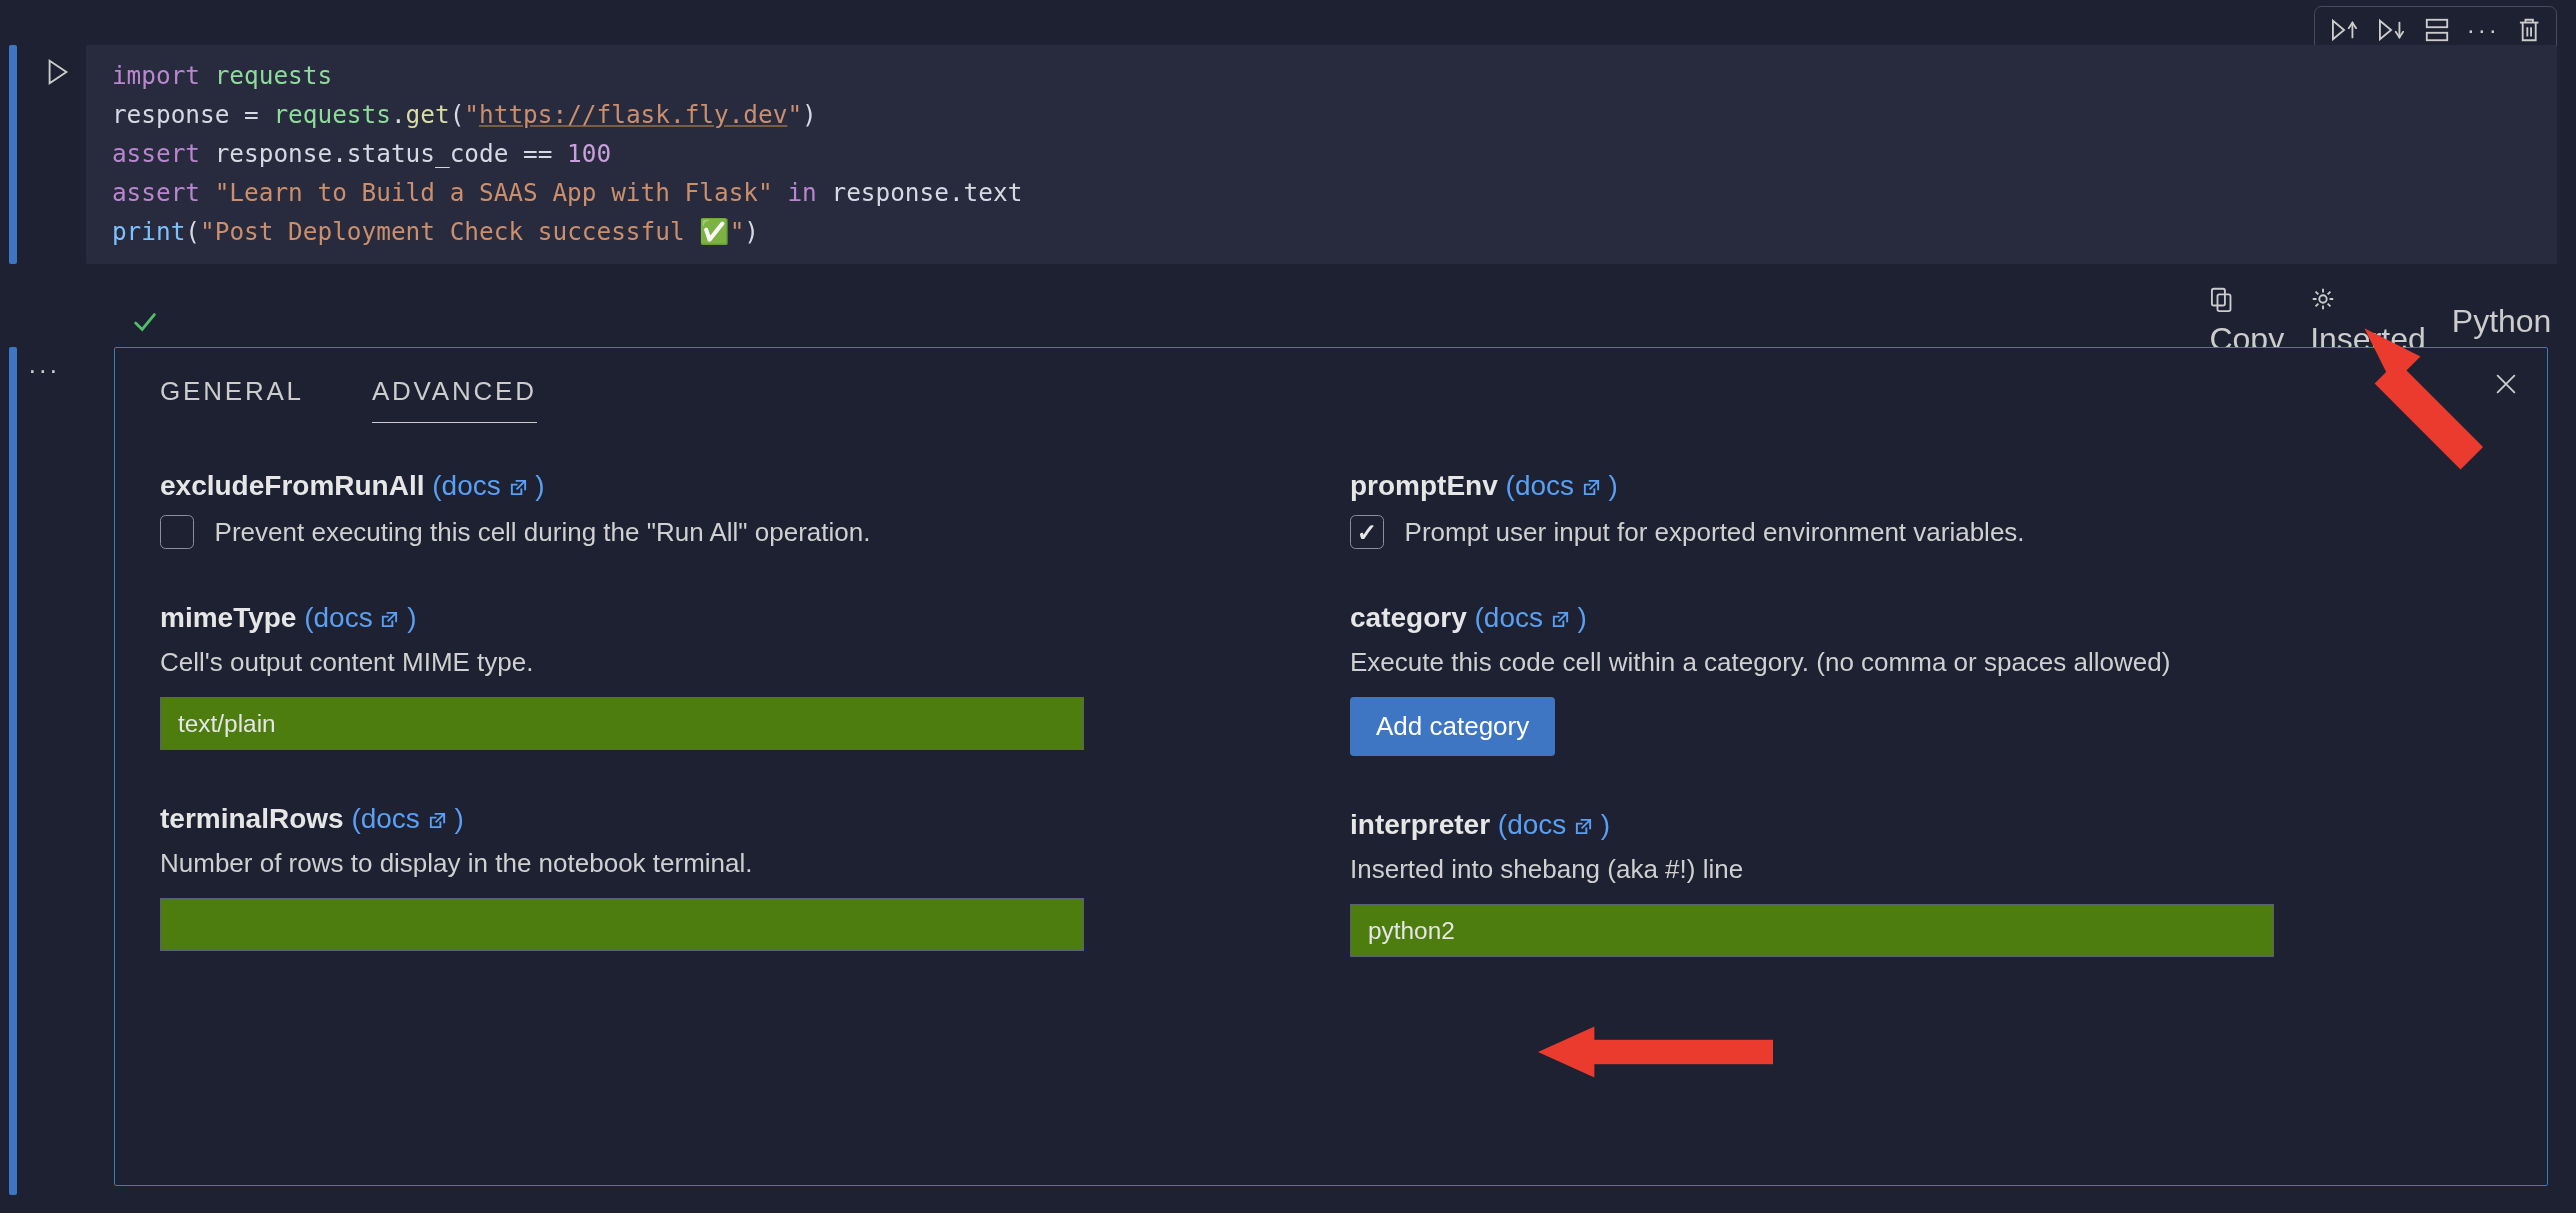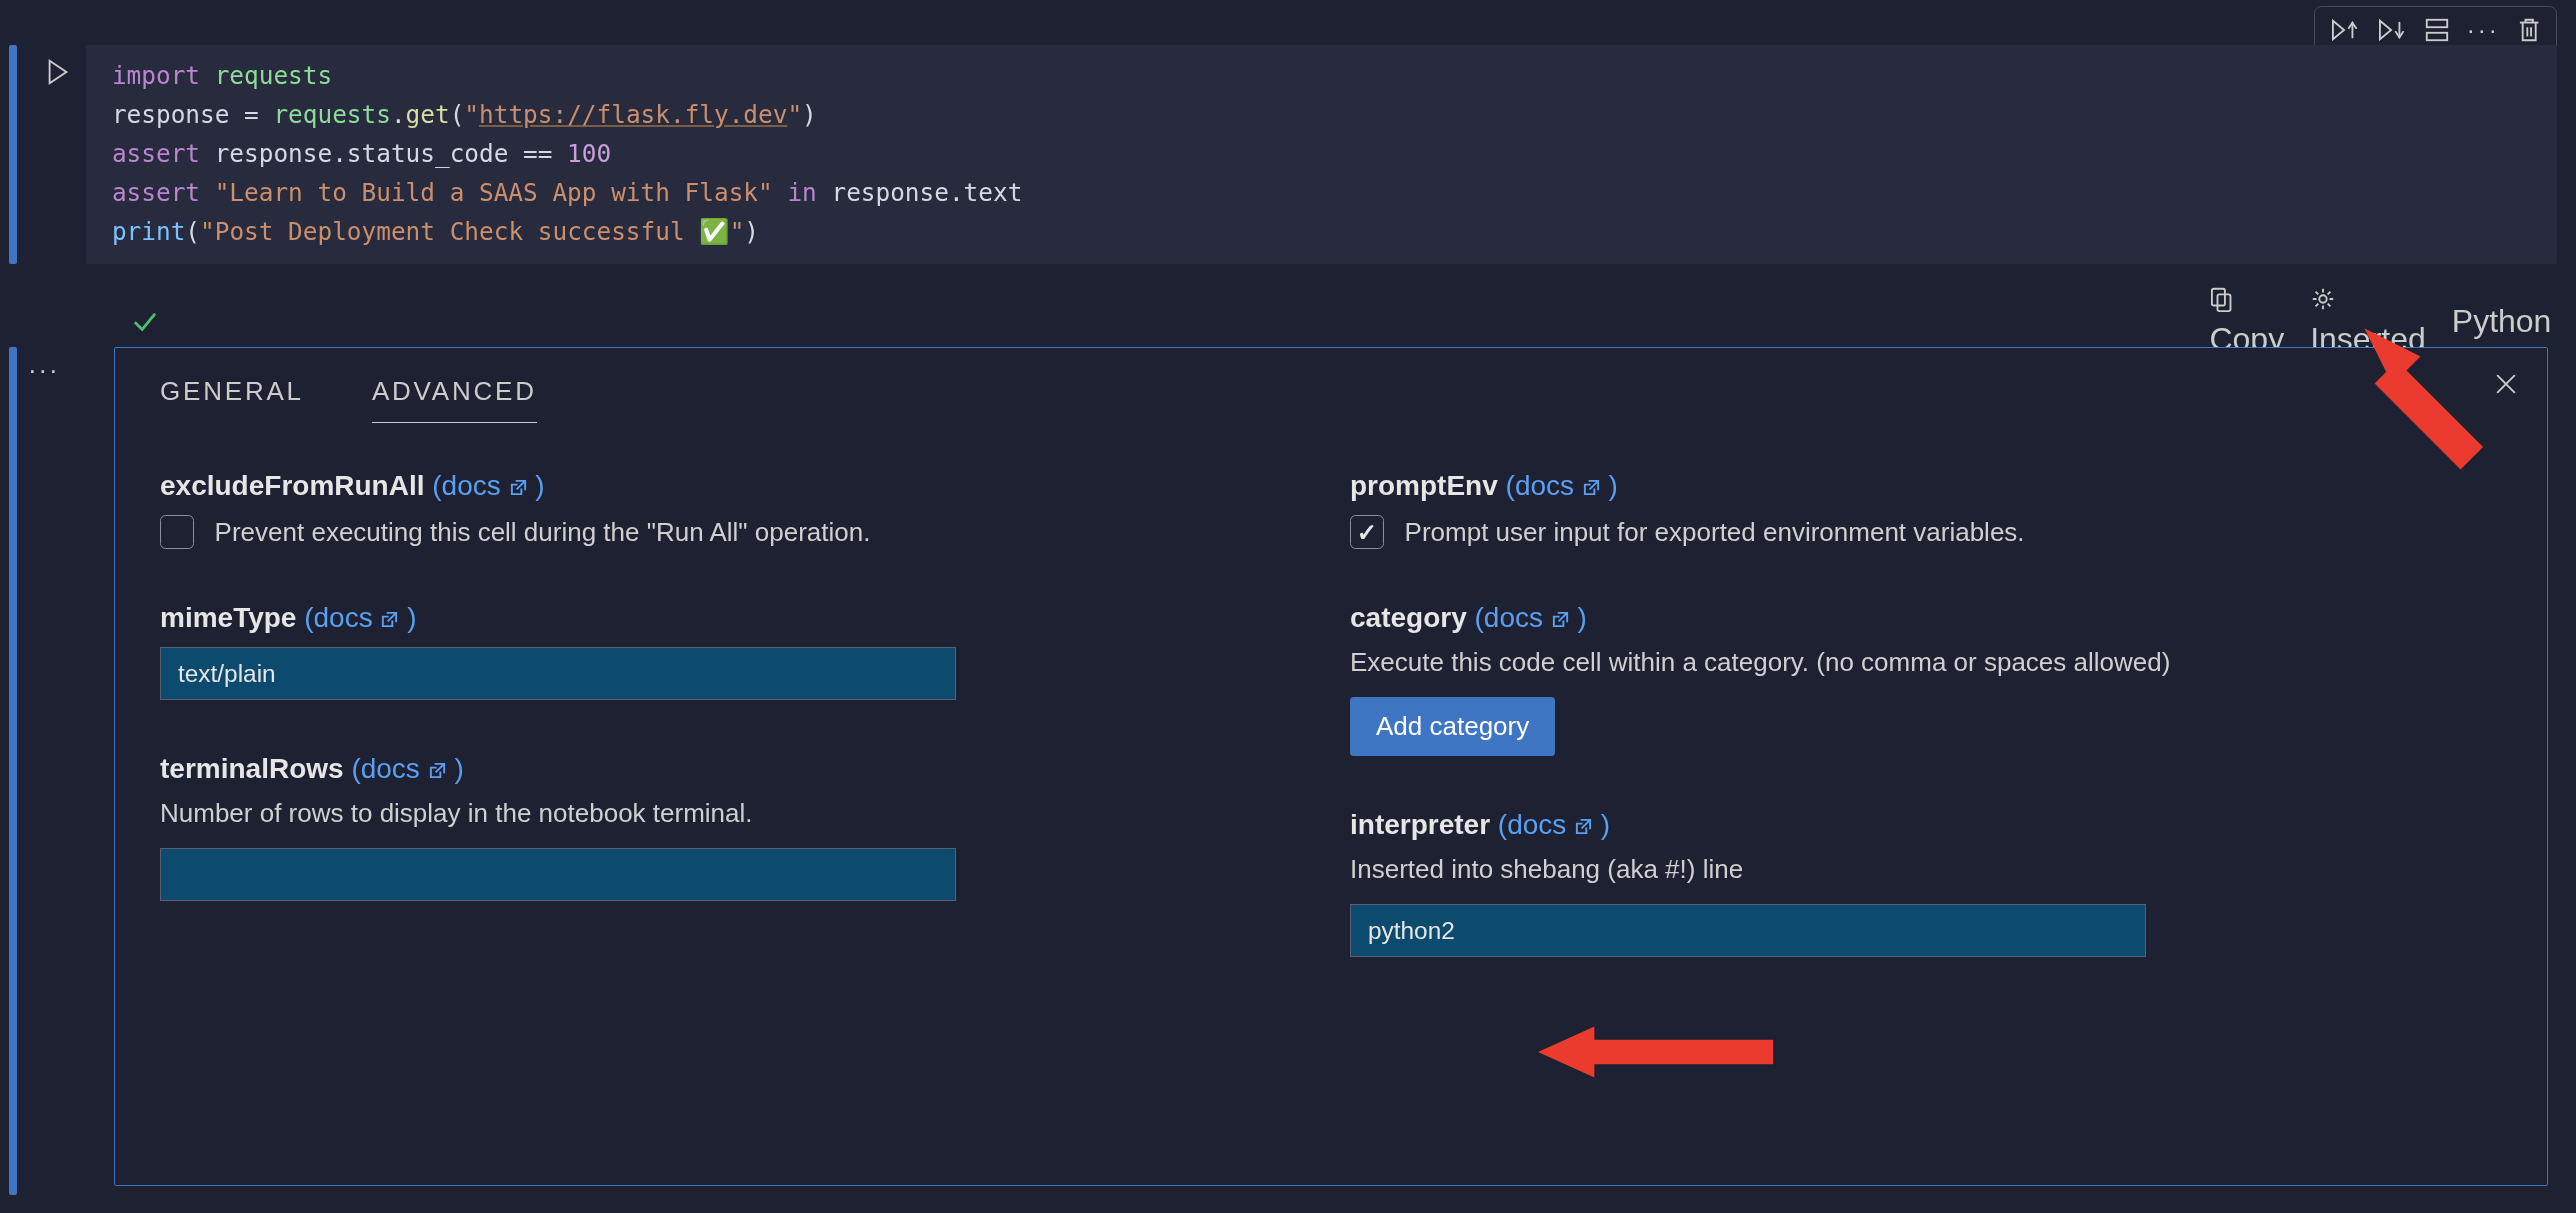--- a/index.html
+++ b/index.html
@@ -111,23 +111,23 @@
 
   .chk-row { display:flex; align-items:center; gap:20.6px; }
   .chk {
     width:34px; height:34px; border:1.9px solid #8a8f9e; border-radius:5.6px;
     display:flex; align-items:center; justify-content:center;
     color:#e6e6e6; background:transparent;
   }
   .chk.checked::after { content:"✓"; font-size:24.4px; font-weight:bold; color:#e6e6e6; }
 
   .txt-input {
-    width: 796px; max-width:100%;
+    width: 924px; max-width:100%;
     height:53px;
-    background:#0c4a6e;
+    background:#4d7c0f;
     border:0.9px solid #5a5f73;
     color:#e6e6e6;
     font-size:24.4px;
     padding: 7px 17px;
     outline:none;
   }
 
   .btn {
     display:inline-flex; align-items:center; justify-content:center;
     height:59px; padding:0 26px;
@@ -256,20 +256,21 @@
       </div>
 
       <div class="field">
         <div class="hdr">
           <b>mimeType</b>
           <span class="docs-link"> (<span>docs</span> <svg style="display:inline;vertical-align:-1.9px" width="19" height="19" viewBox="0 0 20 20" fill="none" stroke="#5a9ff2" stroke-width="2">
                 <path d="M7 3 L17 3 L17 13 M17 3 L8 12"></path>
                 <path d="M13 11 L13 17 L3 17 L3 7 L9 7"></path>
               </svg> )</span>
         </div>
+        <div class="desc">Cell's output content MIME type.</div>
         <input class="txt-input" value="text/plain" style="">
       </div>
 
       <div class="field">
         <div class="hdr">
           <b>terminalRows</b>
           <span class="docs-link"> (<span>docs</span> <svg style="display:inline;vertical-align:-1.9px" width="19" height="19" viewBox="0 0 20 20" fill="none" stroke="#5a9ff2" stroke-width="2">
                 <path d="M7 3 L17 3 L17 13 M17 3 L8 12"></path>
                 <path d="M13 11 L13 17 L3 17 L3 7 L9 7"></path>
               </svg> )</span>

